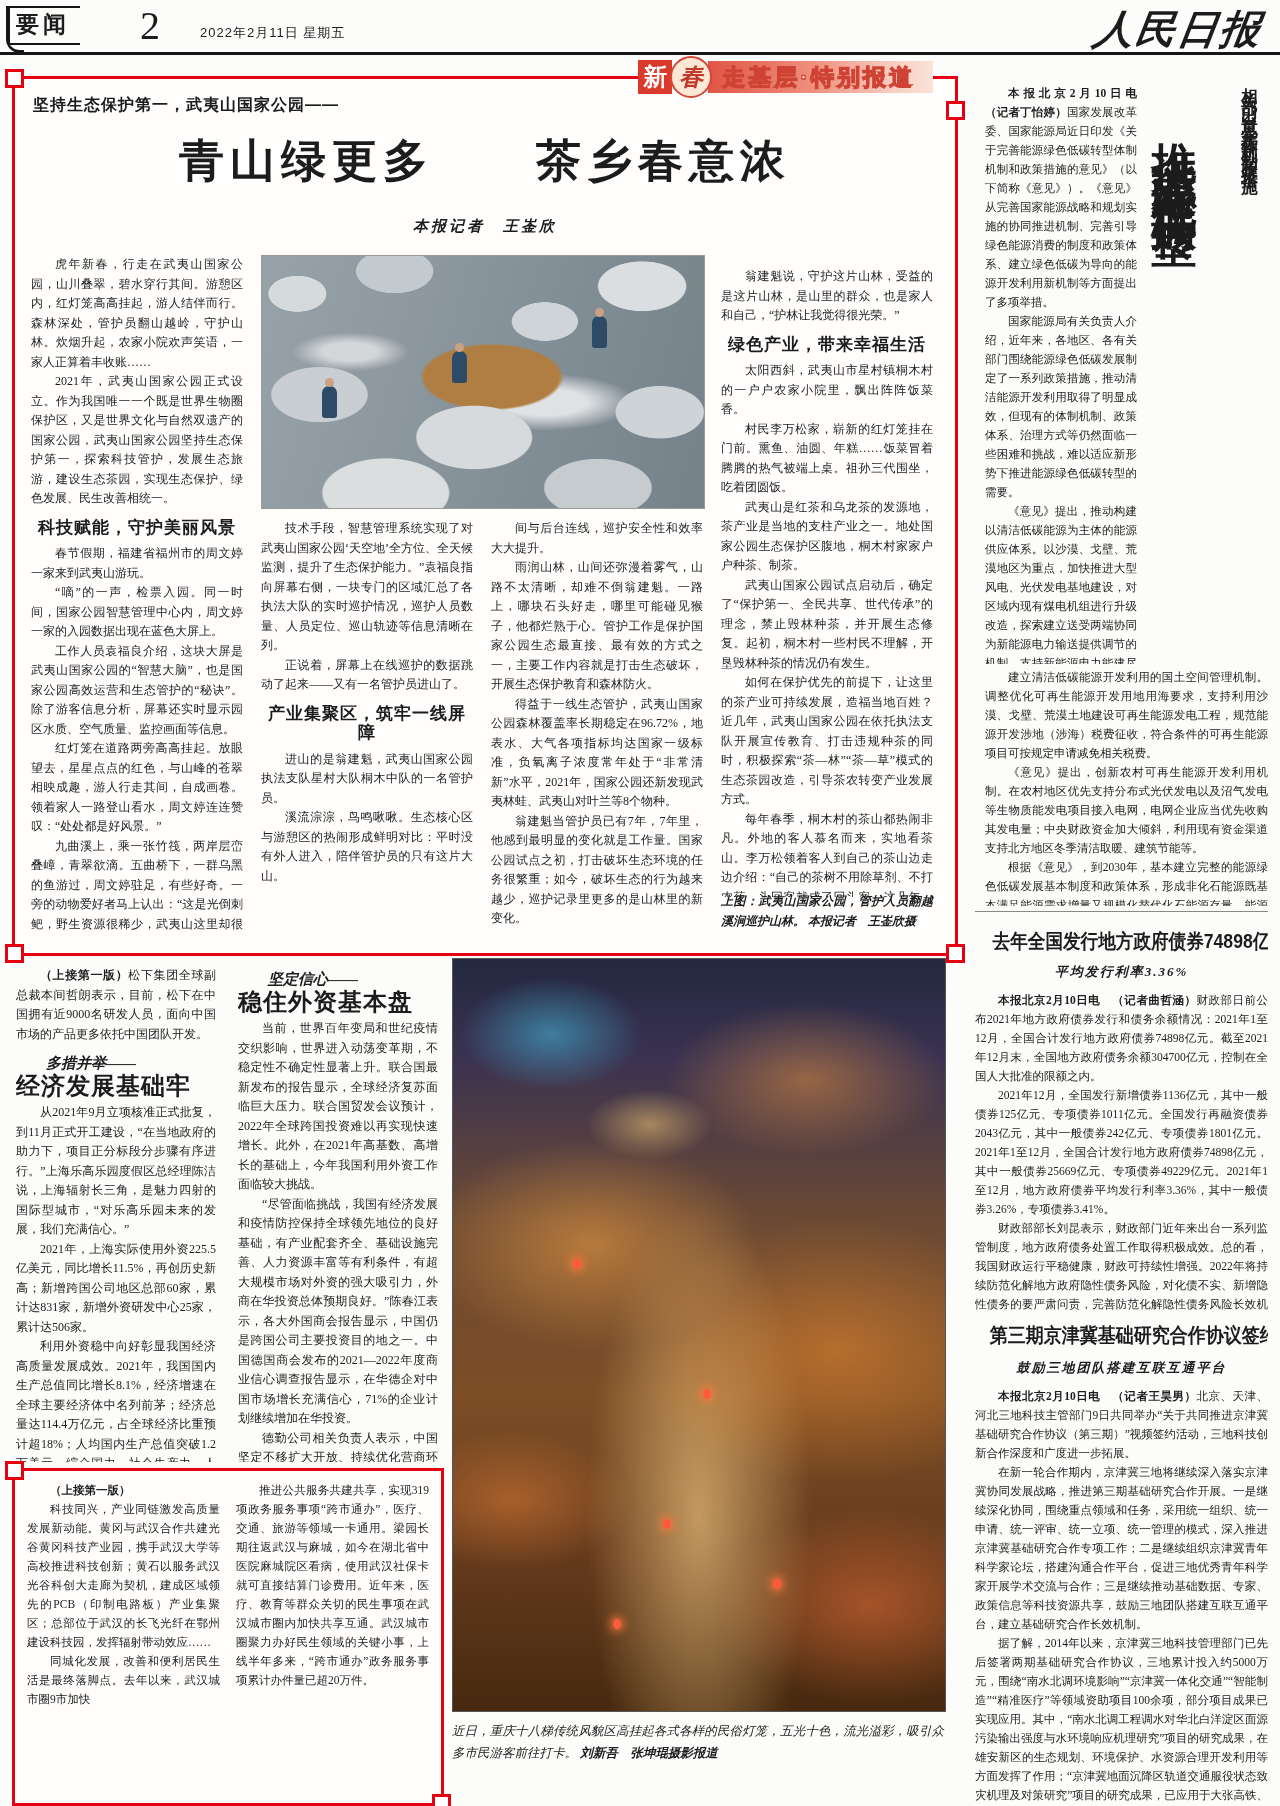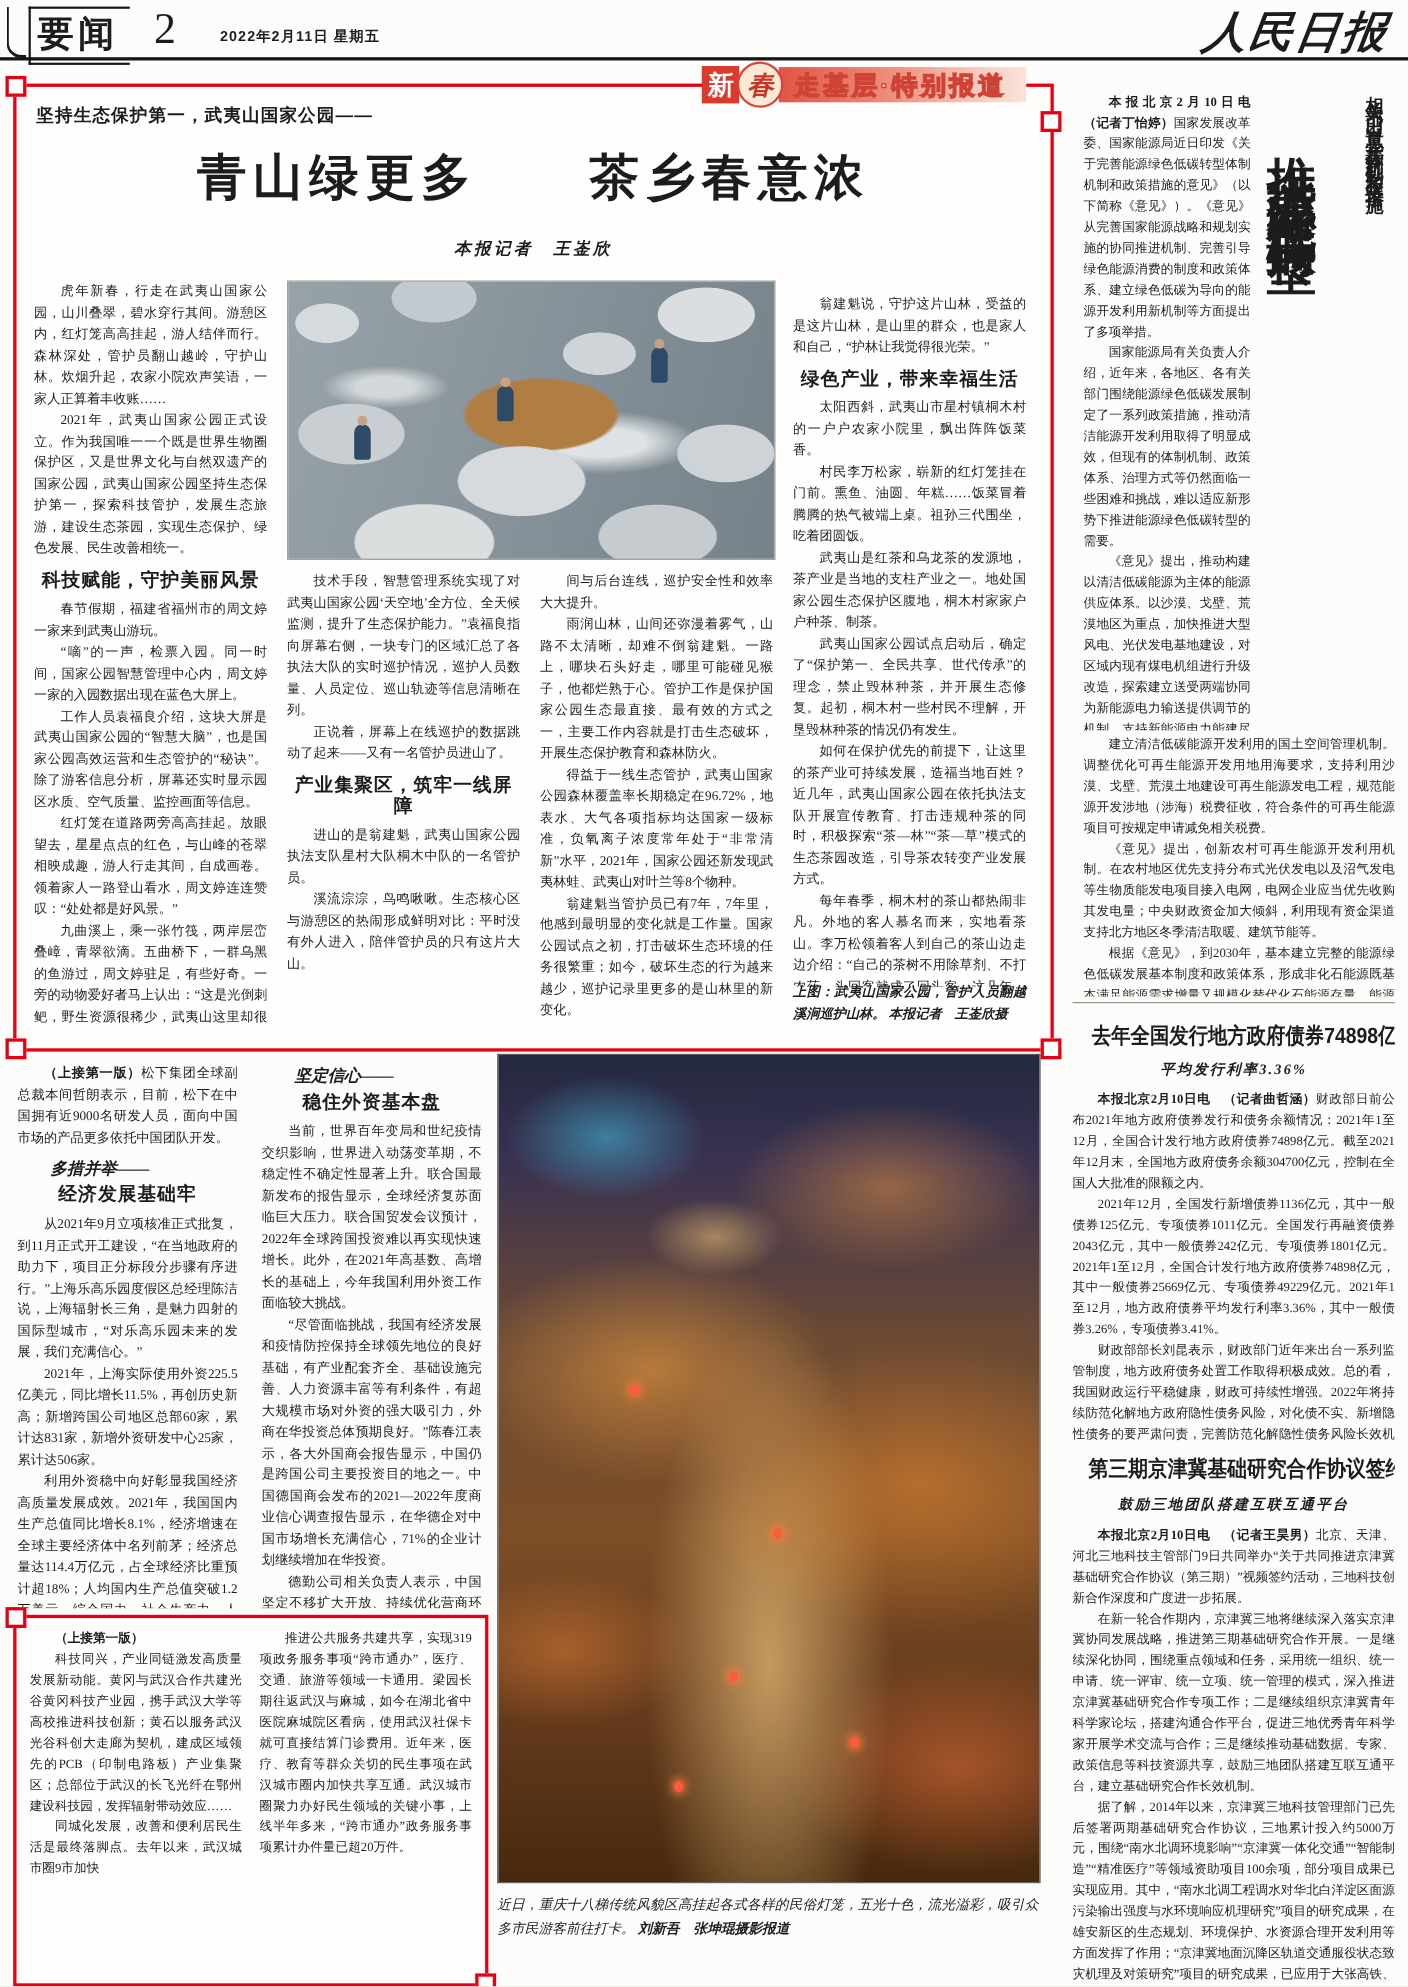--- a/index.html
+++ b/index.html
@@ -5,23 +5,23 @@
   html,body{margin:0;padding:0;background:#e9e7e2;}
   #page{position:relative;width:1280px;height:1806px;margin:0 auto;background:#fcfcfa;
         font-family:"Liberation Serif","DejaVu Serif",serif;color:#1c1c1c;overflow:hidden;}
   .abs{position:absolute;}
   .sans{font-family:"Liberation Sans","DejaVu Sans",sans-serif;}
   .kai{font-style:italic;}
   .p{margin:0;text-indent:2em;text-align:justify;}
   
   #masthead{left:0;top:0;width:1280px;height:52px;border-bottom:3px solid #161616;}
   #mh-curve{left:6px;top:6px;width:16px;height:44px;border-left:2px solid #161616;border-bottom:3px solid #161616;border-bottom-left-radius:14px;}
-  #mh-section{left:26px;top:6px;font-weight:900;font-size:33px;border:2.5px solid #161616;border-right:none;padding:1px 10px 3px 6px;letter-spacing:4px;}
+  #mh-section{left:8px;top:6px;font-weight:900;font-size:23px;border:2.5px solid #161616;border-right:none;padding:1px 10px 3px 6px;letter-spacing:4px;}
   #mh-page{left:140px;top:2px;font-size:40px;}
-  #mh-date{left:200px;top:24px;font-size:13px;letter-spacing:1px;font-weight:bold;}
+  #mh-date{left:200px;top:24px;font-size:13px;letter-spacing:1px;font-weight:normal;}
   #mh-logo{right:18px;top:2px;font-size:40px;font-weight:900;font-style:italic;transform:skewX(-8deg);letter-spacing:2px;}
   
   #featbox{left:12px;top:76px;width:940px;height:874px;border:3px solid #e60012;background:#fffefd;}
   .fcorn{position:absolute;width:13px;height:13px;border:3px solid #e60012;background:#fff;}
   
   #ribbon{position:absolute;top:-22px;right:22px;height:40px;display:flex;align-items:center;}
   #rib-xin{width:34px;height:34px;background:#d93a2b;color:#fff;font-weight:900;font-size:24px;display:flex;align-items:center;justify-content:center;}
   #rib-chun{width:38px;height:38px;margin:0 -4px 0 -2px;background:#fbe9d5;border:2px solid #d6453a;border-radius:50%;color:#c0392b;font-weight:900;font-size:24px;font-style:italic;display:flex;align-items:center;justify-content:center;z-index:2;}
   #rib-bar{height:32px;padding:0 18px 0 14px;background:linear-gradient(90deg,#e05545,#ef8d7c 45%,#f8cabd 80%,#fbe3da);display:flex;align-items:center;
            font-weight:900;font-size:23px;letter-spacing:3px;color:#fdece5;-webkit-text-stroke:1.3px #cf4335;}
@@ -67,21 +67,21 @@
   #bonds-sub,#coop-sub{font-style:italic;font-weight:bold;font-size:13px;text-align:center;letter-spacing:2px;margin:0 0 10px;}
   .artbody{font-size:11.5px;line-height:19px;}
   
   #coop{left:975px;top:1318px;width:293px;height:488px;overflow:hidden;}
   #coop-h{font-size:20px;transform:scaleX(0.9);margin:4px 0 10px;}
   
   .jumpcol{font-size:12px;line-height:19.5px;overflow:hidden;}
   #j1a{left:16px;top:966px;width:200px;height:496px;}
   #j1b{left:238px;top:966px;width:200px;height:496px;}
   .jkick{font-style:italic;font-weight:bold;font-size:15px;margin:10px 0 2px;text-indent:2em;}
-  .jhead{font-family:"Liberation Sans","DejaVu Sans",sans-serif;font-weight:900;font-size:17px;text-align:center;letter-spacing:1px;margin:2px 0 8px;text-indent:0;}
+  .jhead{font-family:"Liberation Sans","DejaVu Sans",sans-serif;font-weight:900;font-size:24px;text-align:left;letter-spacing:1px;margin:2px 0 8px;text-indent:0;}
   
   #box2{left:12px;top:1468px;width:426px;height:332px;border:3px solid #e60012;background:#fffefd;}
   #box2-inner{display:flex;gap:16px;padding:10px 12px;}
   .b2col{width:194px;height:306px;font-size:11.5px;line-height:19px;overflow:hidden;}
   
   #photo2{left:452px;top:958px;width:492px;height:752px;border:1px solid #555;
     background-image:
       radial-gradient(130px 80px at 20% 10%,rgba(70,190,225,.55),transparent 70%),
       radial-gradient(200px 110px at 72% 16%,rgba(255,160,60,.45),transparent 70%),
       radial-gradient(240px 150px at 28% 38%,rgba(255,170,70,.5),transparent 70%),

